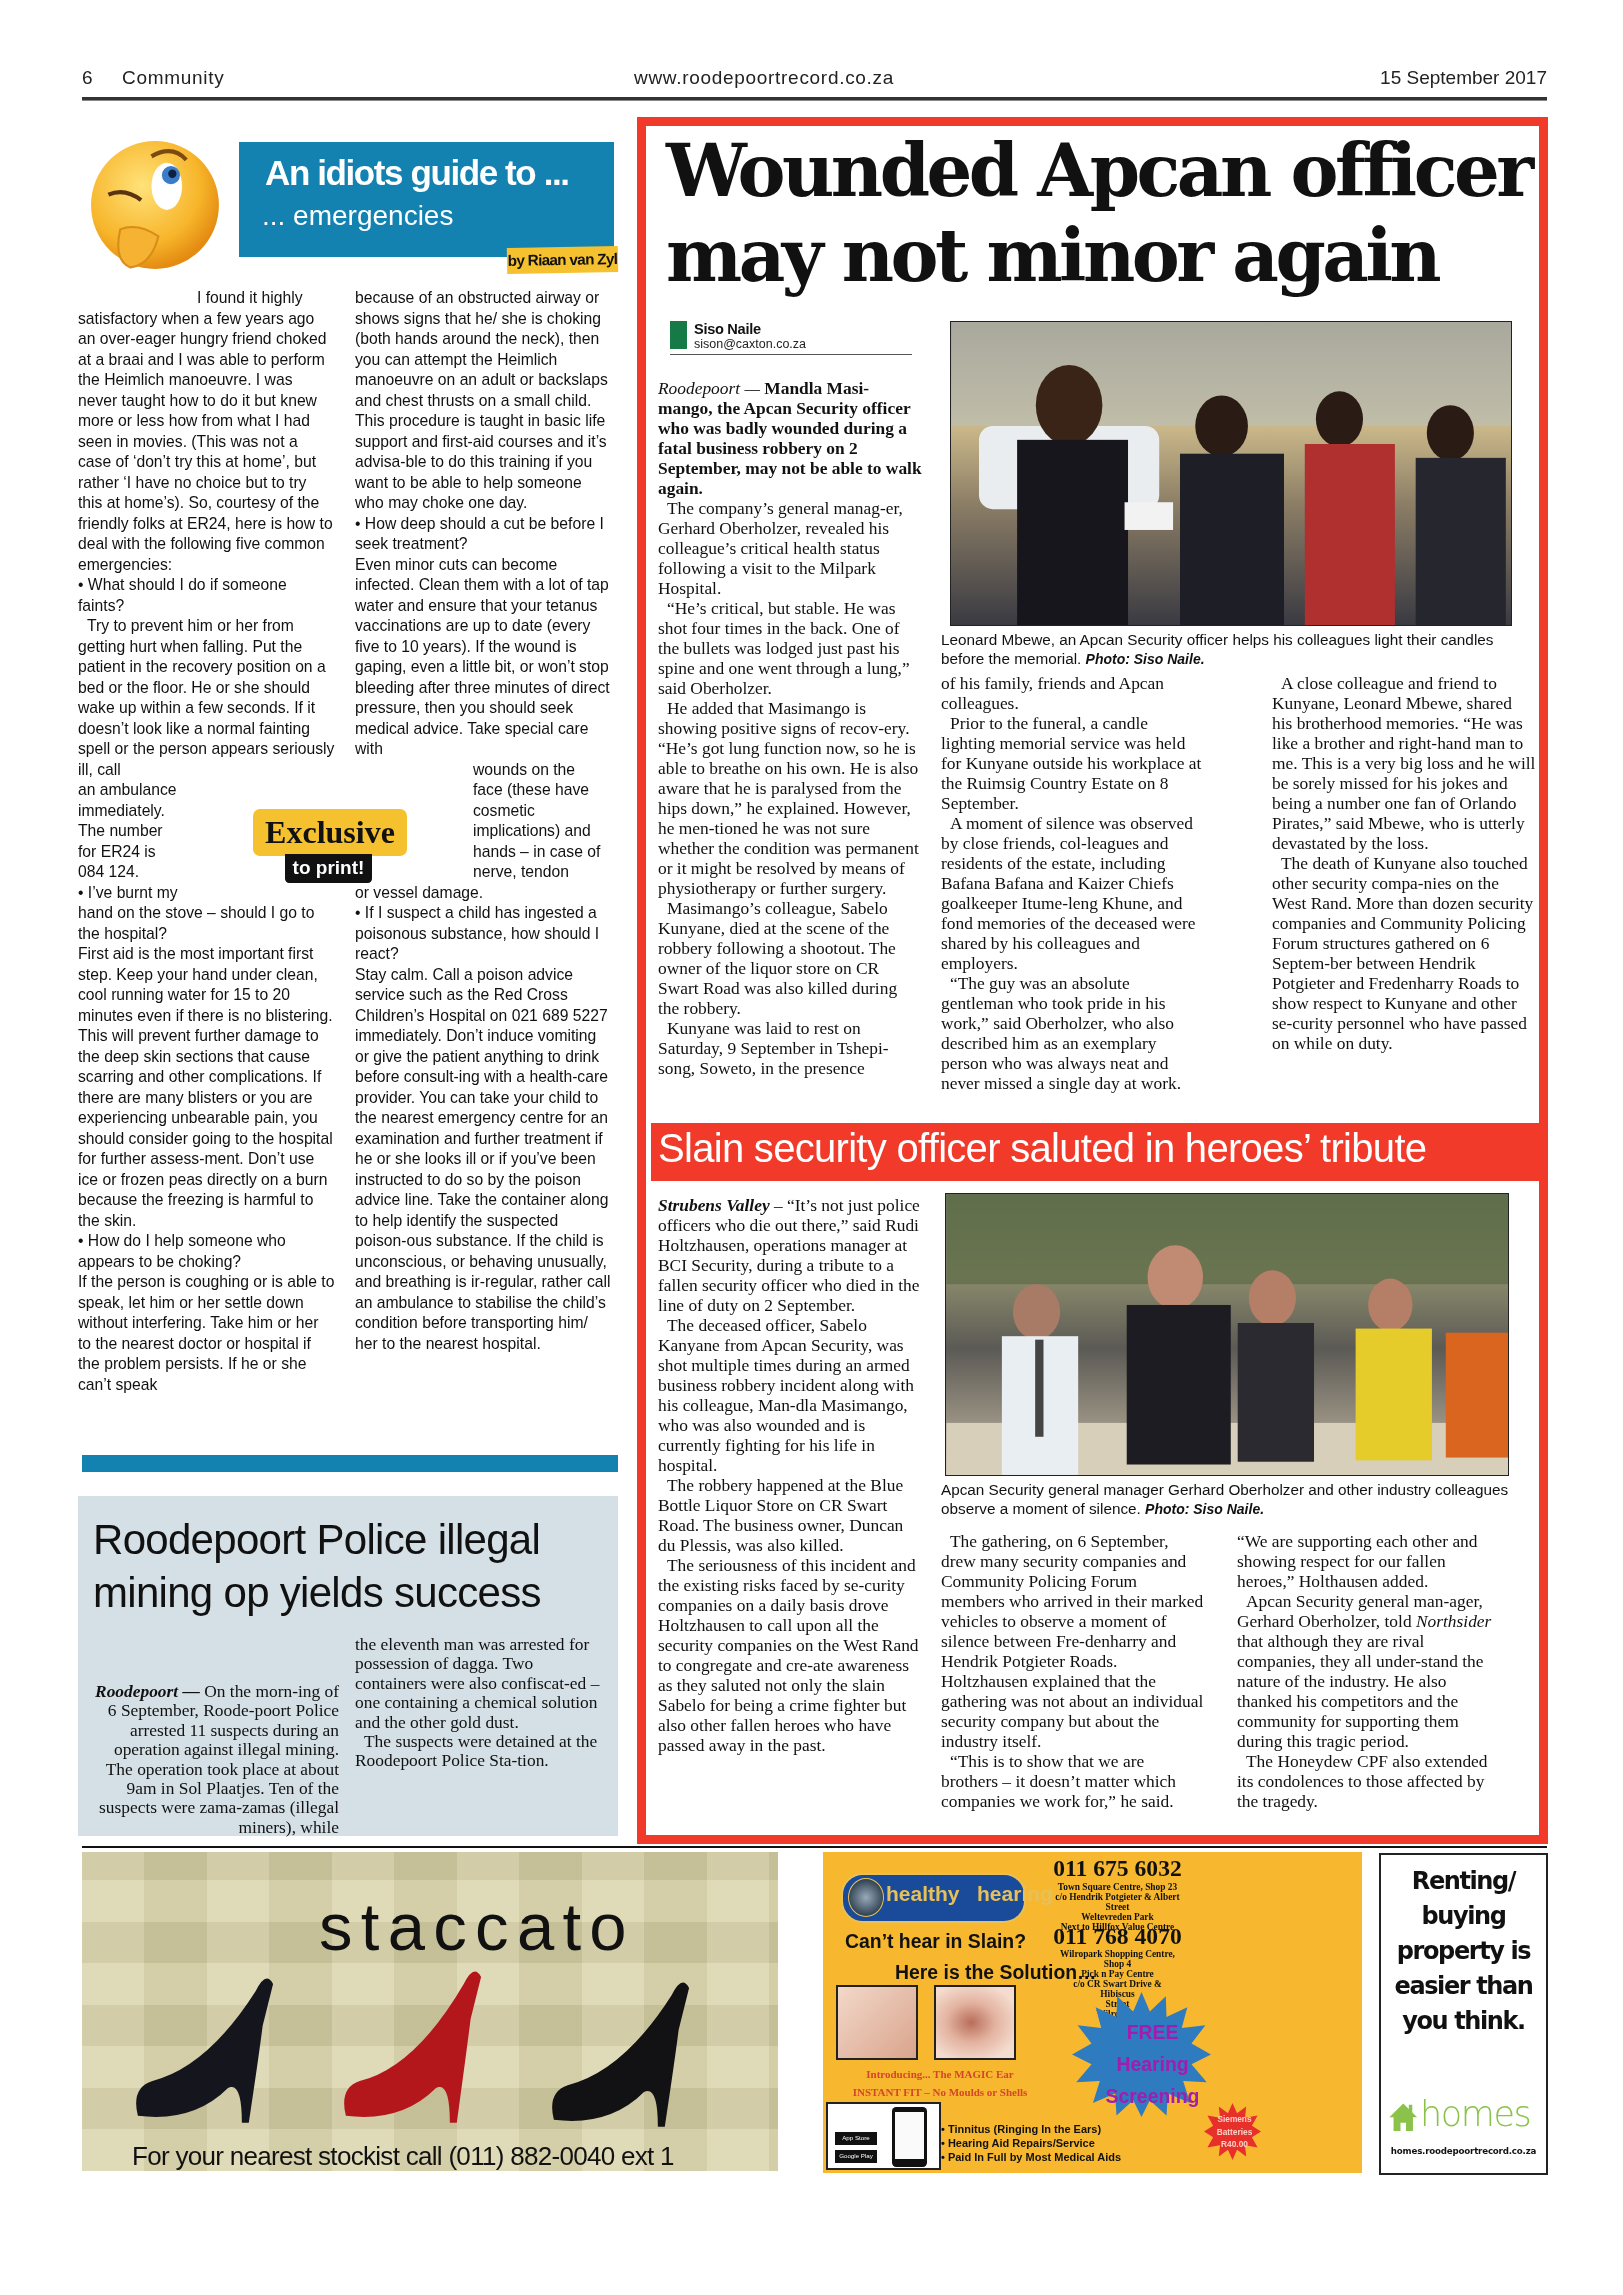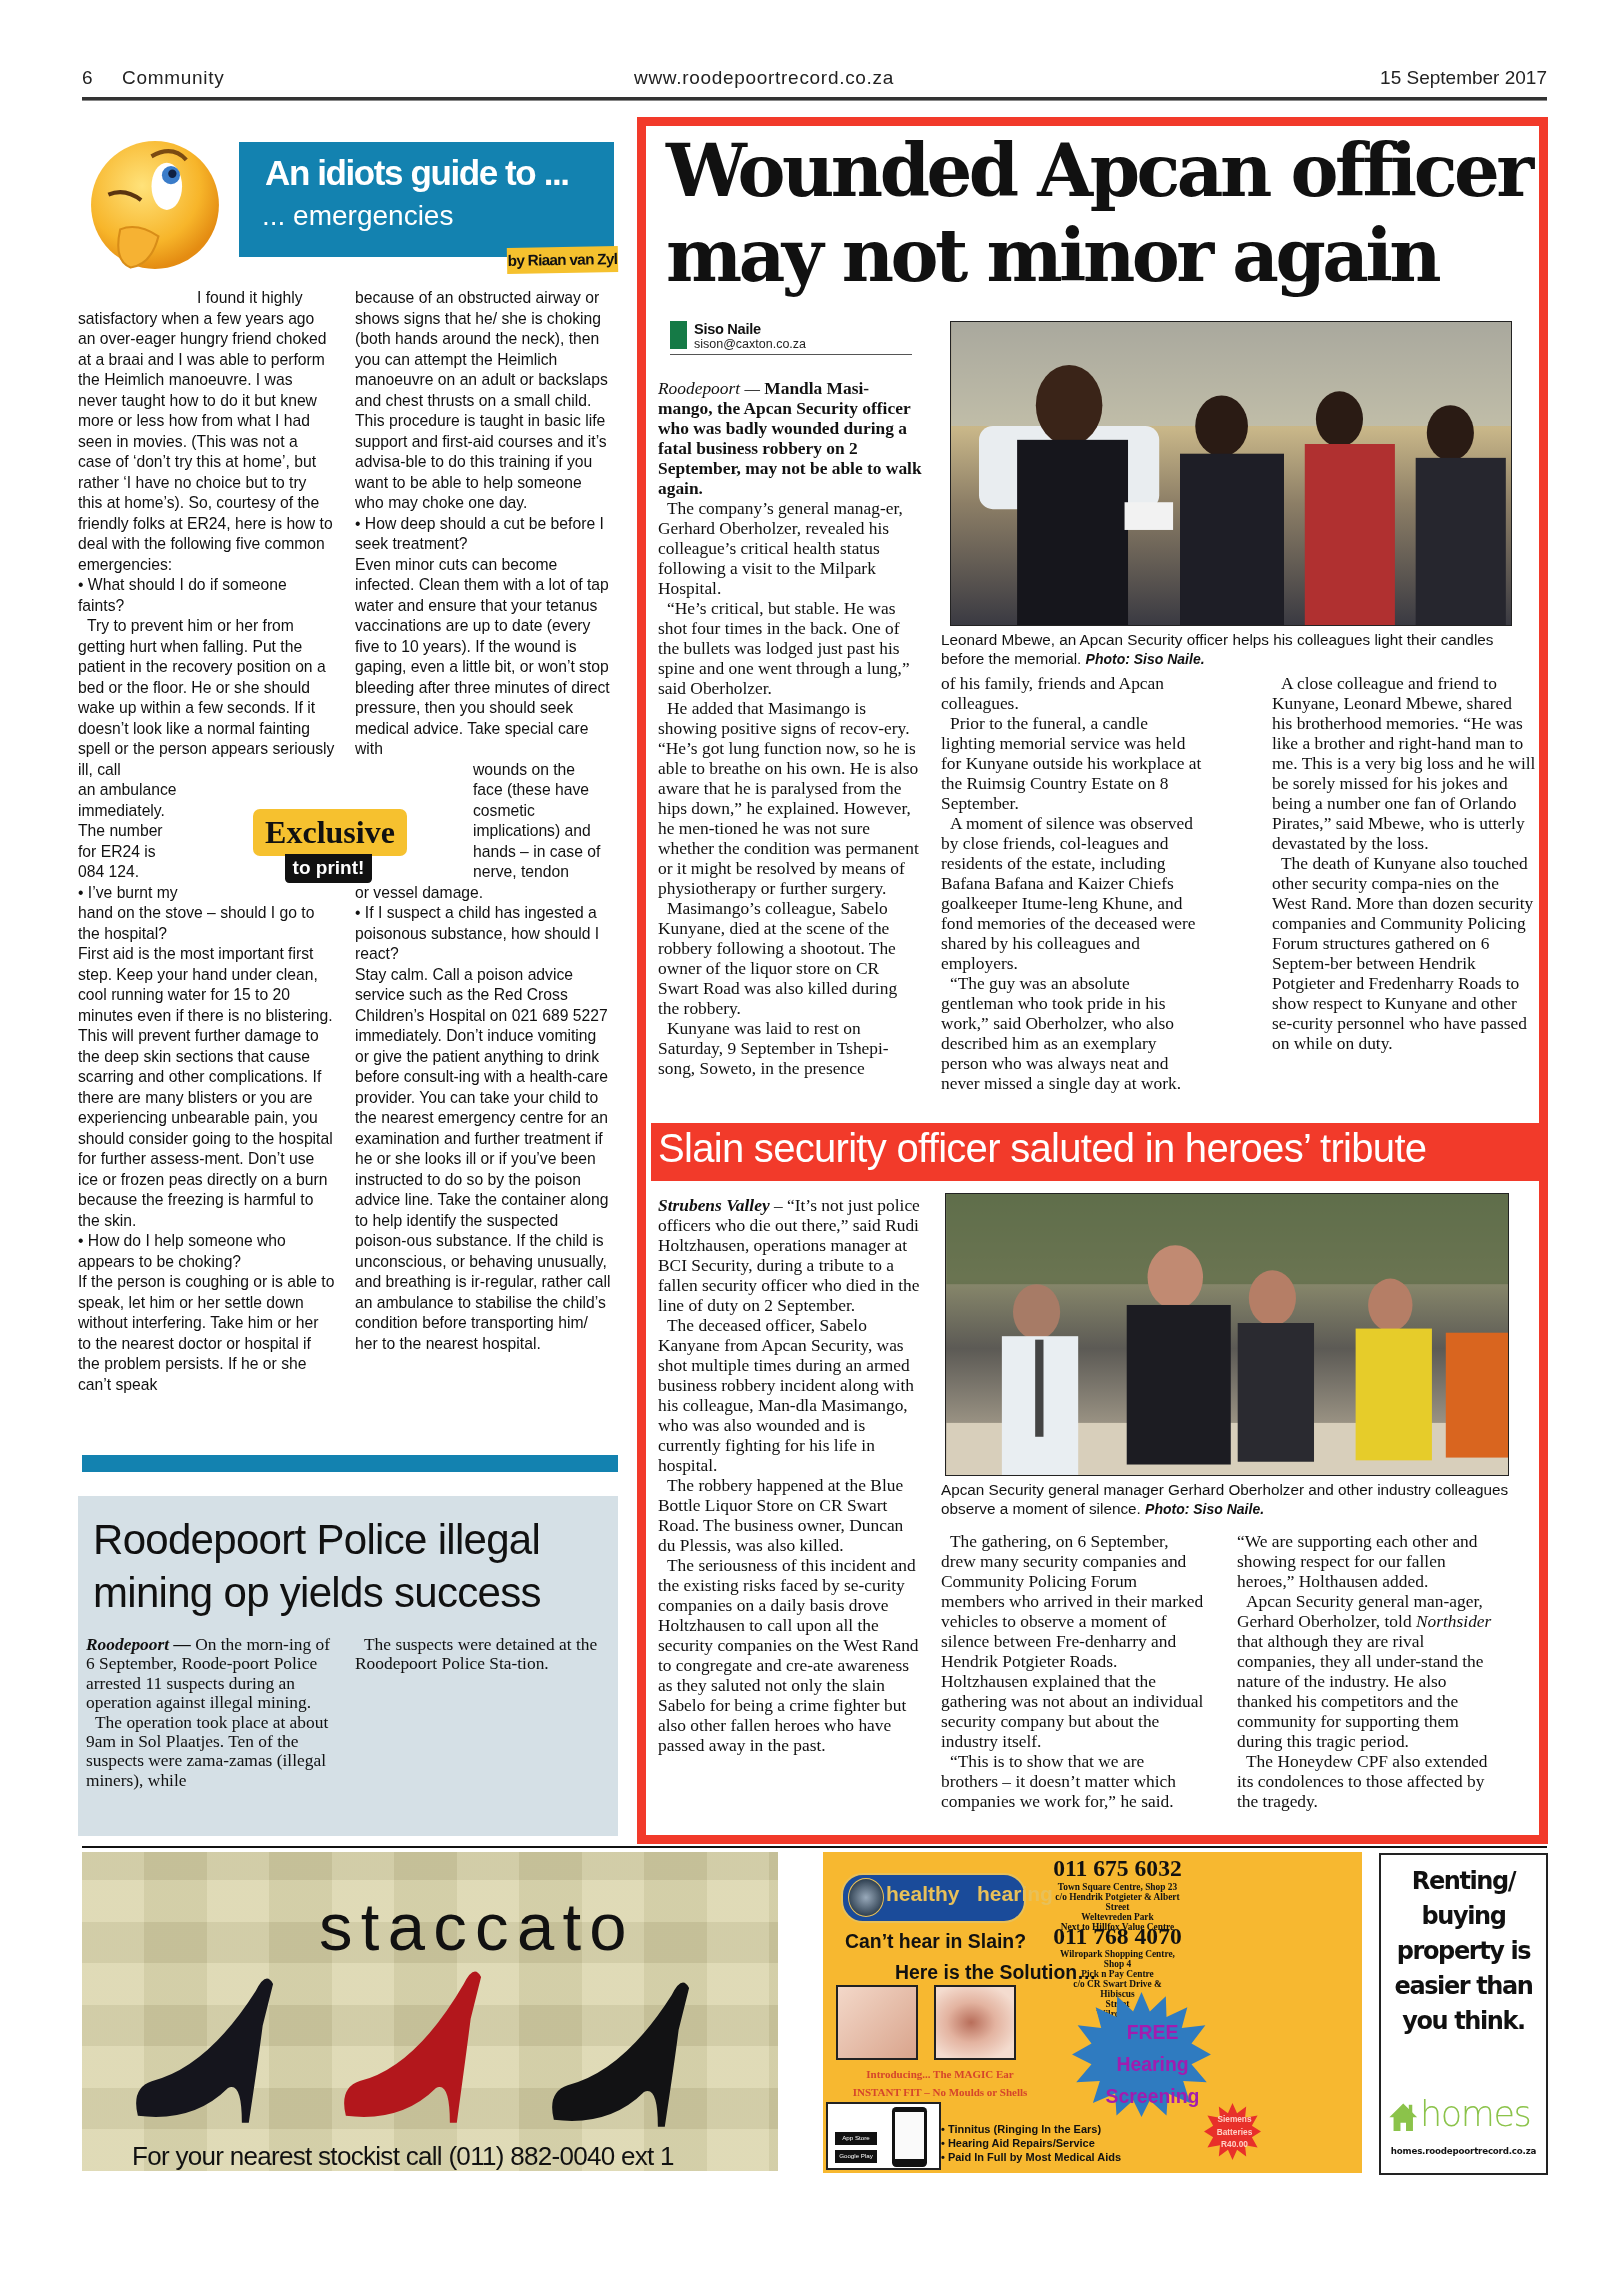--- a/index.html
+++ b/index.html
@@ -31,21 +31,21 @@
 
   .exclusive { left: 253px; top: 809px; width: 154px; height: 47px; background: #f6c12f; border-radius: 7px; font-family: "Liberation Serif", serif; font-weight: bold; font-size: 32px; text-align: center; line-height: 47px; color: #111; }
   .toprint { left: 285px; top: 854px; width: 87px; height: 29px; background: #111; border-radius: 0 0 4.2px 4.2px; font-weight: bold; font-size: 19px; color: #fff; text-align: center; line-height: 28px; }
 
   .guide-rule { left: 82px; top: 1455px; width: 536px; height: 16.7px; background: #1382b0; }
 
   
   .police-box { left: 78px; top: 1496px; width: 540px; height: 340px; background: #d5e0e6; }
   .police-head { left: 93px; top: 1513px; width: 514px; font-family: "Liberation Sans", sans-serif; font-size: 42px; line-height: 53px; color: #111; letter-spacing: -0.7px; }
   .serif { font-family: "Liberation Serif", serif; font-size: 17.4px; line-height: 19.4px; color: #111; }
-  .police-c1 { left: 86px; top: 1635px; width: 253px; }
+  .police-c1 { left: 86px; top: 1682px; width: 253px; text-align: right; }
   .police-c2 { left: 258px; top: 1635px; width: 253px; }
 
   
   .red-frame { left: 637px; top: 117px; width: 911px; height: 1727px; border: 9px solid #f23a2a; }
   .main-head { left: 666px; top: 128px; width: 868px; font-family: "DejaVu Serif", serif; font-weight: bold; font-size: 72px; line-height: 85px; color: #111; letter-spacing: -3.5px; }
   .author-mark { left: 670px; top: 321px; width: 16.7px; height: 28px; background: #157a46; }
   .author-name { left: 694px; top: 321px; font-weight: bold; font-size: 14.6px; letter-spacing: -0.3px; }
   .author-email { left: 694px; top: 337px; font-size: 12.5px; color: #222; }
   .author-rule { left: 670px; top: 354px; width: 242px; height: 1.4px; background: #555; }
 
@@ -166,20 +166,21 @@
 
 <div class="abs guide-rule"></div>
 
 <div class="abs police-box"></div>
 <div class="abs police-head">Roodepoort Police illegal mining op yields success</div>
 <div class="abs serif police-c1" id="pcol1">
     <p><i style="font-weight: bold;">Roodepoort —  </i>On the morn-ing of 6 September, Roode-poort Police arrested 11 suspects during an operation against illegal mining.</p>
     <p class="indent">The operation took place at about 9am in Sol Plaatjes. Ten of the suspects were zama-zamas (illegal miners), while</p>
   </div>
 <div class="abs serif police-c2" style="left:355px;" id="pcol2">
+    <p>the eleventh man was arrested for possession of dagga. Two containers were also confiscat-ed – one containing a chemical solution and the other gold dust.</p>
     <p class="indent">The suspects were detained at the Roodepoort Police Sta-tion.</p>
   </div>
 
 <div class="abs red-frame"></div>
 <div class="abs main-head">Wounded Apcan officer may not minor again</div>
 <div class="abs author-mark"></div>
 <div class="abs author-name">Siso Naile</div>
 <div class="abs author-email">sison@caxton.co.za</div>
 <div class="abs author-rule"></div>
 

